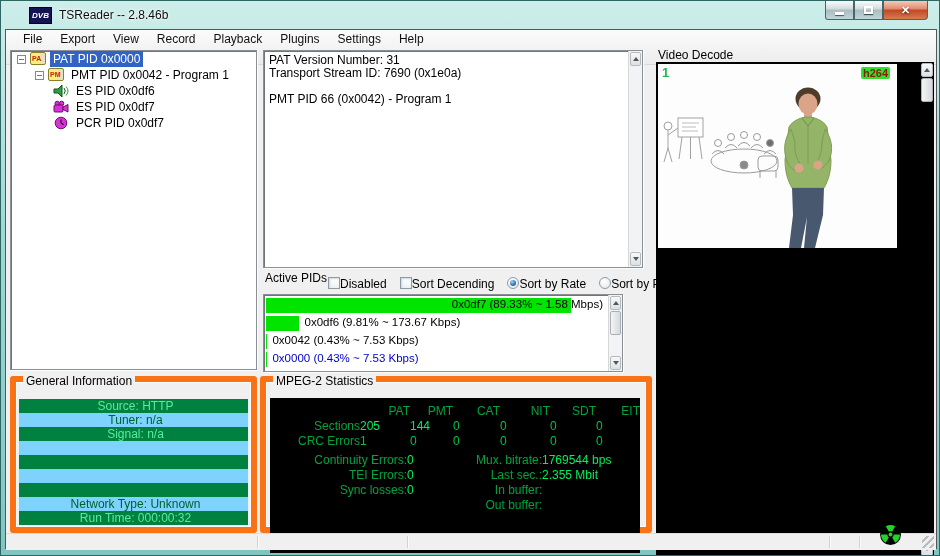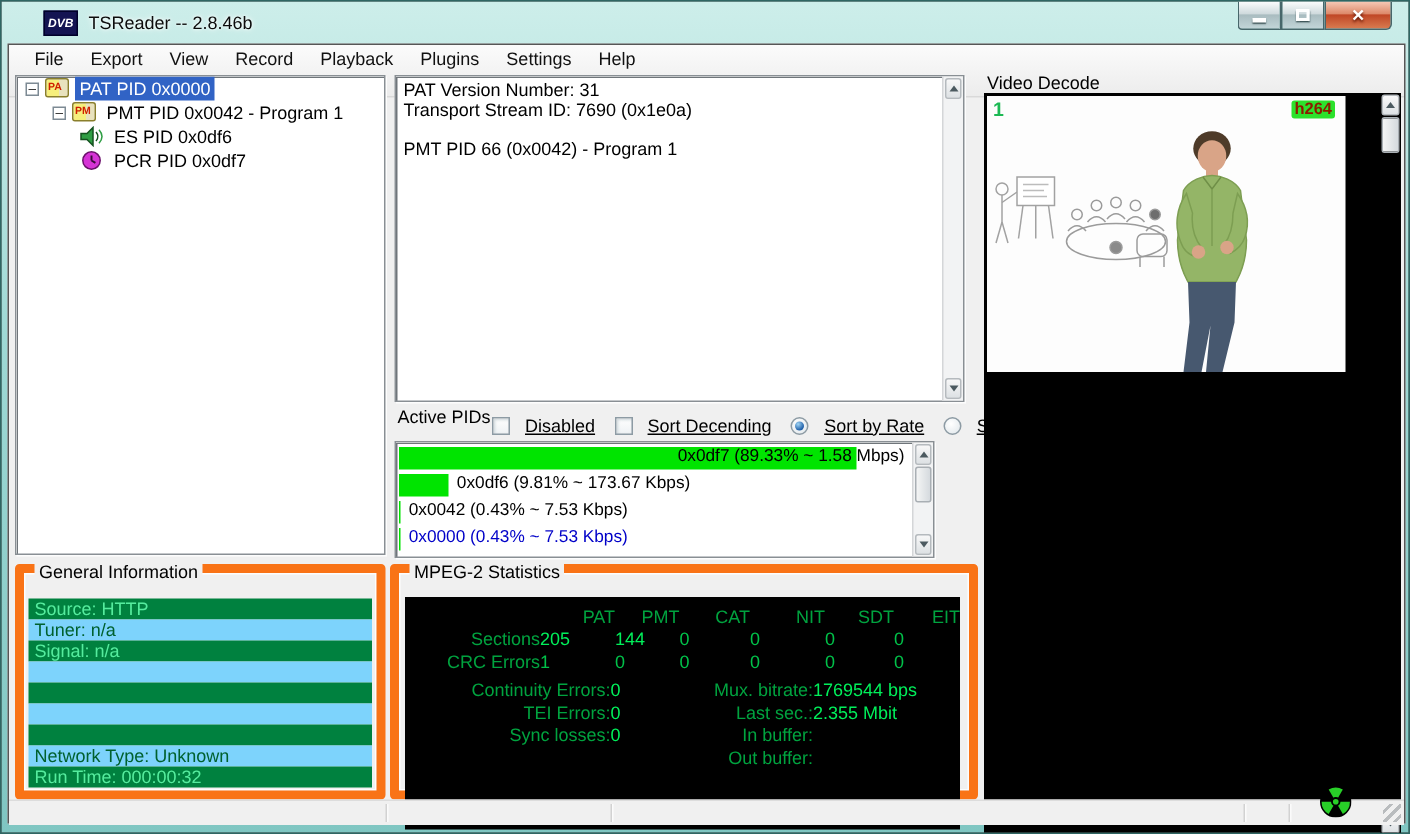--- a/index.html
+++ b/index.html
@@ -74,21 +74,21 @@
               border:1px solid #a9afb4; border-radius:2px; }
   .sb-track { flex:1; }
   .tri-up { width:0; height:0; border-left:3px solid transparent; border-right:3px solid transparent;
             border-bottom:4px solid #4c5a60; }
   .tri-down { width:0; height:0; border-left:3px solid transparent; border-right:3px solid transparent;
               border-top:4px solid #4c5a60; }
 
   
   #active-label { position:absolute; left:259px; top:241px; font-size:12px; }
   #controls-row { position:absolute; left:322px; top:246px; height:15px; display:flex; gap:13px; align-items:center; }
-  .ctrl { display:flex; align-items:center; gap:10px; font-size:12px;text-decoration:underline; }
+  .ctrl { display:flex; gap:0; font-size:12px; }
   .cb { width:12px; height:12px; border:1px solid #8d9ba4; flex:none;
         background:linear-gradient(180deg,#fefefe,#eef2f4); box-shadow:inset 1px 1px 2px #cdd6da; }
   .rb { width:12px; height:12px; border-radius:50%; border:1px solid #8d9ba4; flex:none;
         background:radial-gradient(circle at 40% 35%,#ffffff,#dfe6ea); position:relative; }
   .rb.checked::after { content:''; position:absolute; left:2px; top:2px; width:6px; height:6px;
         border-radius:50%; background:radial-gradient(circle at 35% 30%,#9fd4f5,#1f5fa8 70%); }
 
   #bars-panel { position:absolute; left:257px; top:264px; width:360px; height:78px; overflow:hidden; }
   #bars-list { position:absolute; left:1px; top:2px; right:15px; }
   .bar-row { position:relative; height:17px; margin-bottom:1px; font-size:11.5px; white-space:nowrap; }
@@ -97,21 +97,21 @@
   .bar-text-out { position:absolute; top:1px; }
 
   
   .groupbox { position:absolute; border:6px solid #f97316; border-radius:3px;
               box-shadow:inset 0 0 0 1px #fdfdfd; }
   .group-title { position:absolute; left:7px; top:-8px; background:#f0f0f0; padding:0 3px; font-size:12px; }
 
   #gi-group { left:4px; top:346px; width:247px; height:157px; }
   #gi-rows { position:absolute; left:3px; top:17px; right:3px; bottom:2px;
              display:flex; flex-direction:column; }
-  .gi-row { flex:1; padding-left:4px; font-size:12px; line-height:15px; white-space:nowrap; overflow:hidden; }
+  .gi-row { flex:1; padding-left:4px; font-size:12px; line-height:15px; white-space:nowrap; overflow:hidden;text-align:center; }
   .gi-row.dark  { background:#00813f; color:#55ec9e; }
   .gi-row.light { background:#7dd3fc; color:#00612e; }
 
   #mpeg-group { left:254px; top:346px; width:392px; height:157px; }
   #mpeg-black { position:absolute; left:4px; top:16px; right:6px; bottom:-26px; background:#000;
                 font-size:12px; padding:6px 0 0 10px; overflow:hidden; }
   .stats-grid { display:grid; grid-template-columns:80px 50px 43px 47px 50px 46px 1fr; line-height:15px; }
   .stats-grid2 { display:grid; grid-template-columns:127px 58px 77px 1fr; line-height:15px; margin-top:4px; }
   .st-label { color:#00a33f;text-align:right; }
   .st-val   { color:#00c149; }
@@ -190,20 +190,31 @@
         </div>
         <div class="tree-row" style="padding-left: 42px;">
           <span class="tree-ic">
             <svg viewBox="0 0 16 14" width="16" height="14">
               <polygon points="1,5 5,5 9,1 9,13 5,9 1,9" fill="#2f9e44" stroke="#14521f"></polygon>
               <path d="M11,4 q2.5,3 0,6" stroke="#14521f" fill="none"></path>
               <path d="M13,2.5 q4,4.5 0,9" stroke="#2f9e44" fill="none"></path>
             </svg>
           </span>
           <span class="tree-label">ES PID 0x0df6</span>
+        </div>
+        <div class="tree-row" style="padding-left: 42px;">
+          <span class="tree-ic">
+            <svg viewBox="0 0 16 14" width="16" height="14">
+              <circle cx="4.2" cy="3.4" r="2.2" fill="#d633d6" stroke="#6b116b"></circle>
+              <circle cx="8.6" cy="3.4" r="2.2" fill="#d633d6" stroke="#6b116b"></circle>
+              <rect x="1" y="5" width="9" height="7" rx="1" fill="#d633d6" stroke="#6b116b"></rect>
+              <polygon points="10,7 15,4.5 15,12 10,9.5" fill="#d633d6" stroke="#6b116b"></polygon>
+            </svg>
+          </span>
+          <span class="tree-label">ES PID 0x0df7</span>
         </div>
         <div class="tree-row" style="padding-left: 42px;">
           <span class="tree-ic">
             <svg viewBox="0 0 16 14" width="16" height="14">
               <circle cx="8" cy="7" r="5.8" fill="#d633d6" stroke="#6b116b"></circle>
               <path d="M8,7 L8,3.6 M8,7 L10.6,8.6" stroke="#3b0b3b" stroke-width="1.3" fill="none"></path>
             </svg>
           </span>
           <span class="tree-label">PCR PID 0x0df7</span>
         </div>

